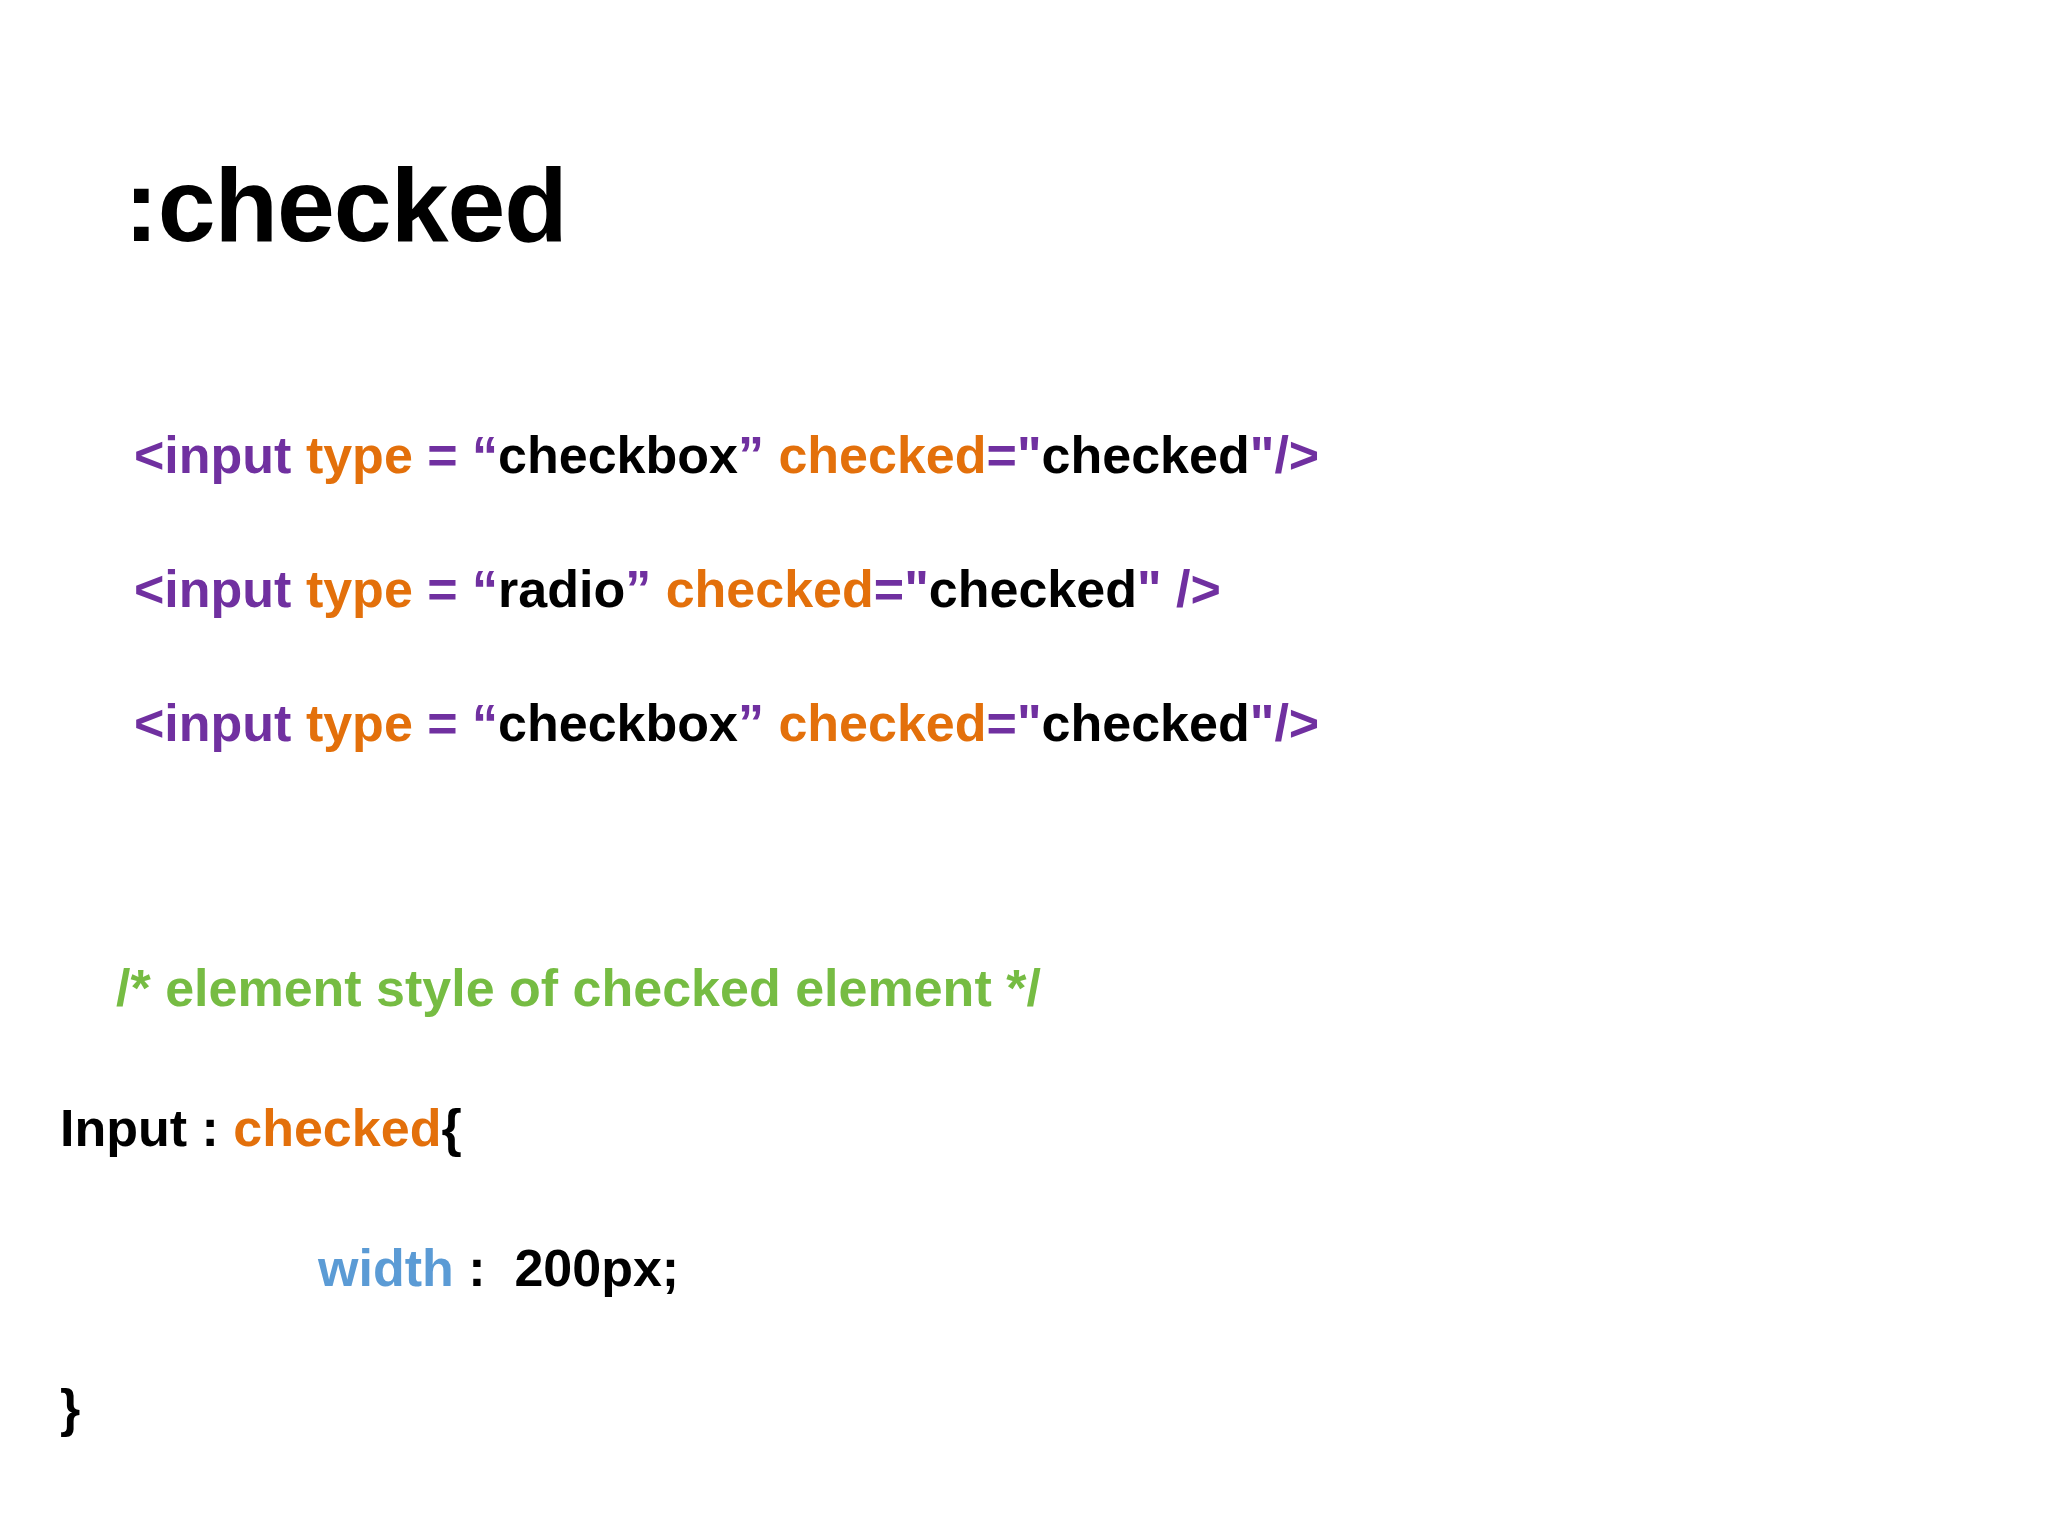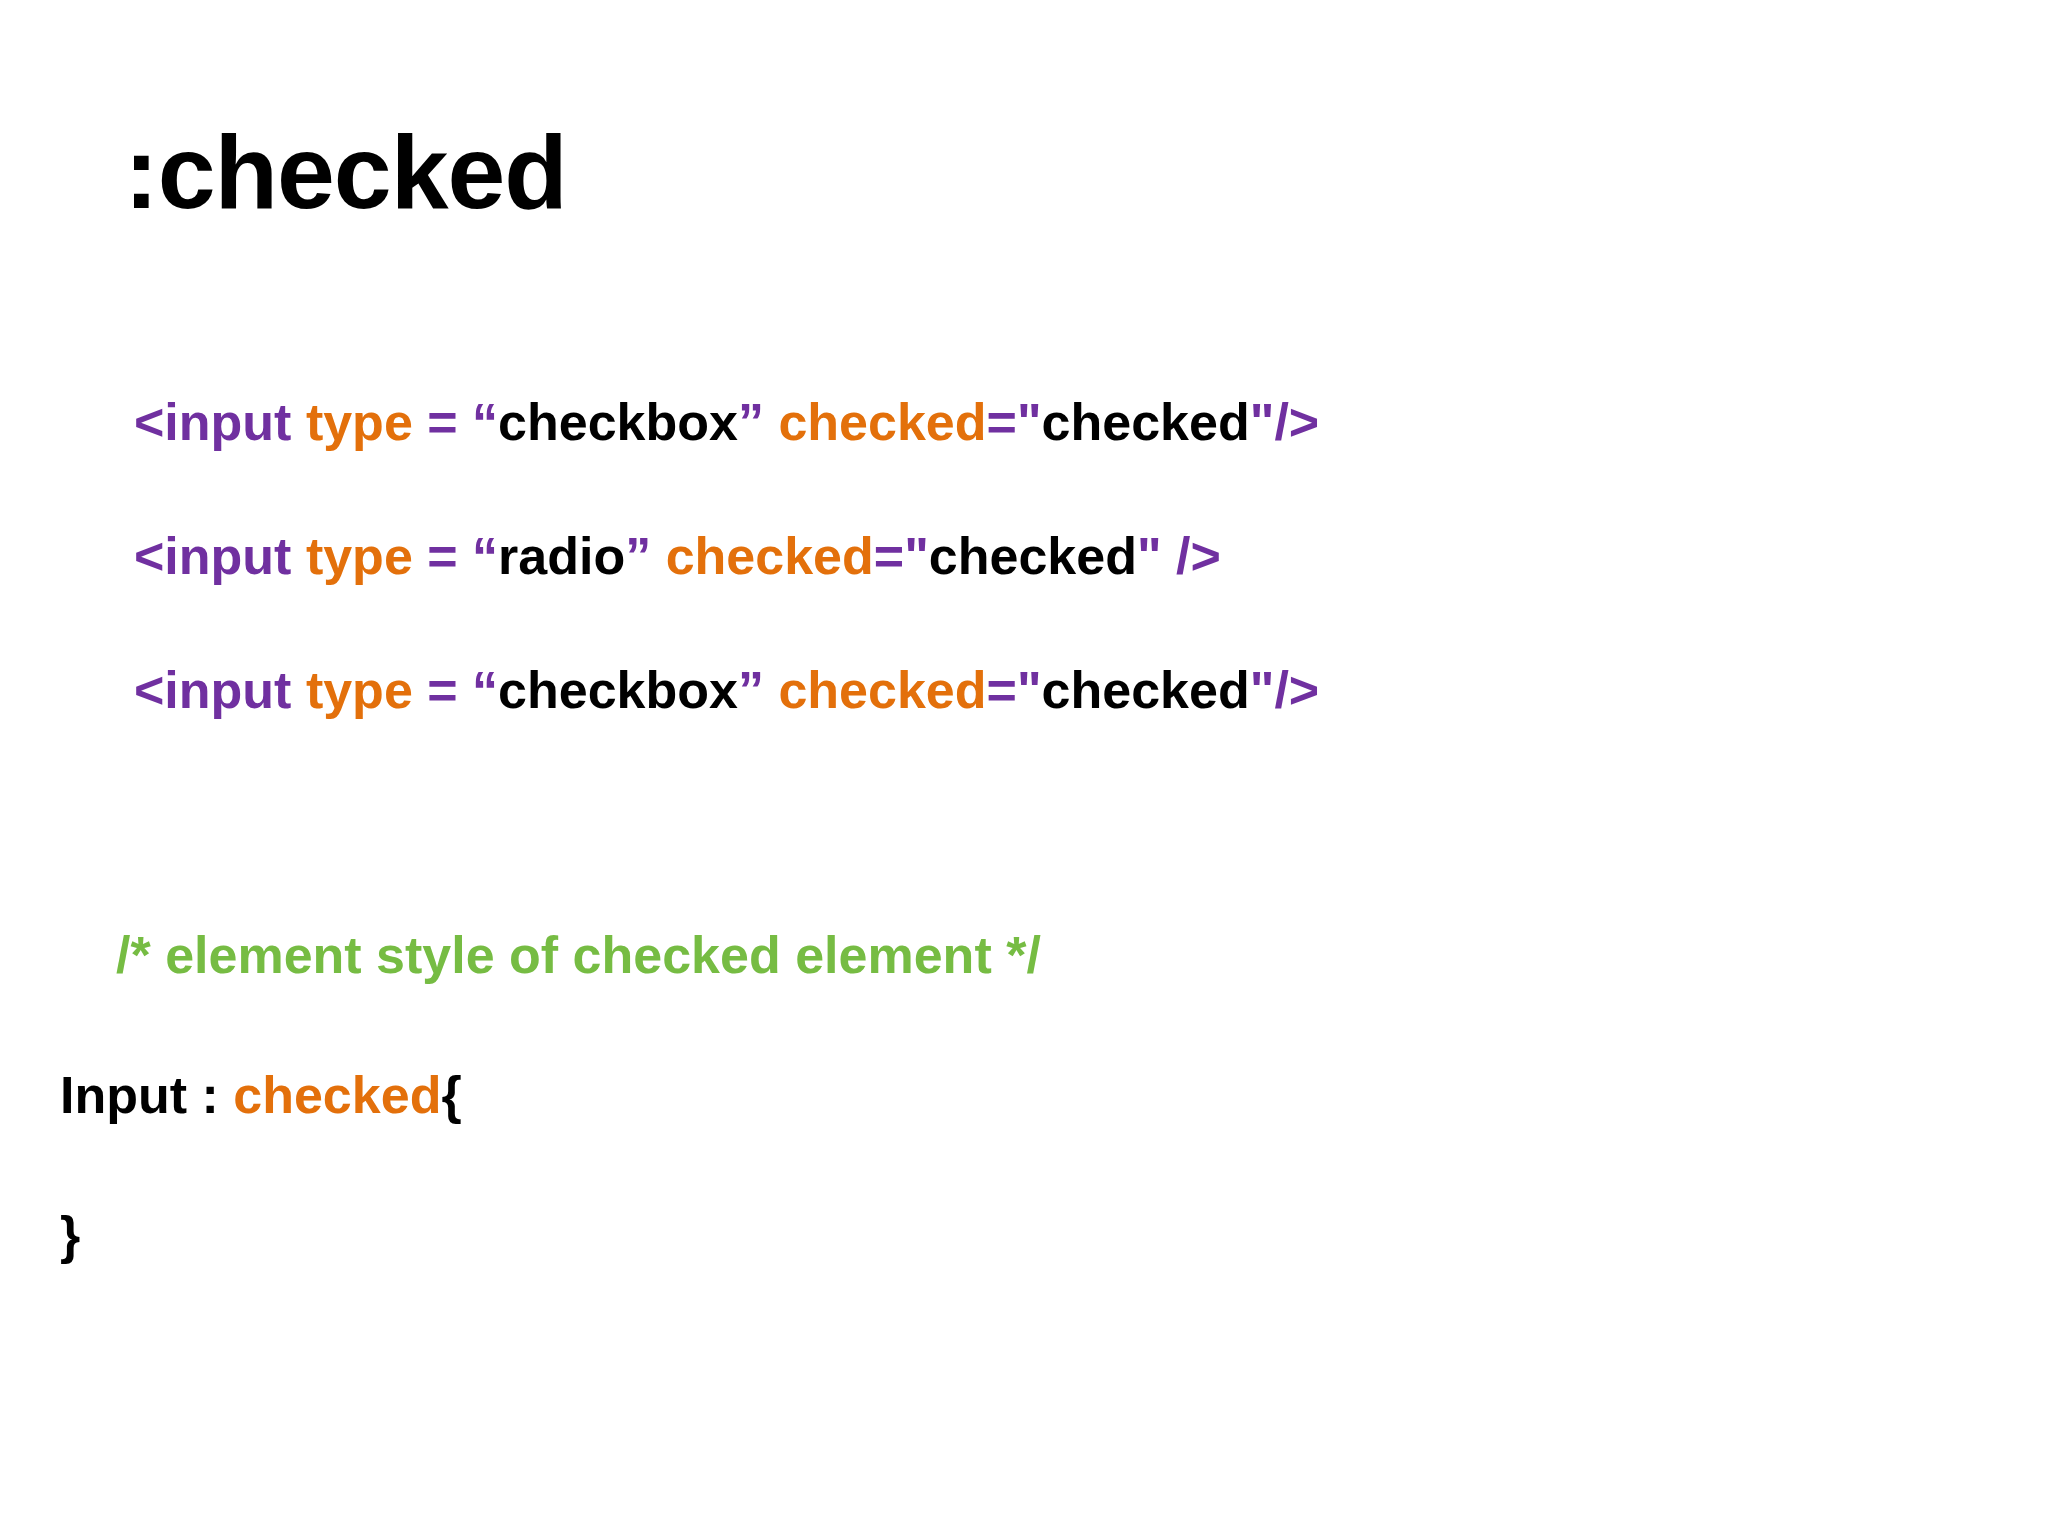--- a/index.html
+++ b/index.html
@@ -12,20 +12,21 @@
     height: 1536px;
     font-family: "Liberation Sans", sans-serif;
     color: #000000;
     overflow: hidden;
     position: relative;
   }
   .slide {
     position: absolute;
     inset: 0;
     background: #ffffff;
+    margin-top: 33px;
   }
 
   
   .slide-title {
     position: absolute;
     left: 124px;
     top: 118px;
     font-size: 104px;
     font-weight: bold;
     line-height: 1.05;
@@ -95,17 +96,18 @@
     <div class="code-line markup-line"><span class="tok-tag">&lt;input </span><span class="tok-attr">type</span><span class="tok-punct"> = </span><span class="tok-punct">“</span><span class="tok-string">radio</span><span class="tok-punct">”</span><span class="tok-string"> </span><span class="tok-attr">checked</span><span class="tok-punct">="</span><span class="tok-string">checked</span><span class="tok-punct">" </span><span class="tok-tag">/&gt;</span></div>
 
     <div class="code-line markup-line"><span class="tok-tag">&lt;input </span><span class="tok-attr">type</span><span class="tok-punct"> = </span><span class="tok-punct">“</span><span class="tok-string">checkbox</span><span class="tok-punct">”</span><span class="tok-string"> </span><span class="tok-attr">checked</span><span class="tok-punct">="</span><span class="tok-string">checked</span><span class="tok-punct">"</span><span class="tok-tag">/&gt;</span></div>
 
     <div class="spacer-line"></div>
 
     <div class="code-line comment-line"><span class="tok-comment">/* element style of checked element */</span></div>
 
     <div class="code-line rule-line"><span class="tok-plain">Input : </span><span class="tok-attr">checked</span><span class="tok-plain">{</span></div>
 
+    <div class="code-line rule-line indented"><span class="tok-prop">width</span><span class="tok-plain"> :  200px;</span></div>
 
     <div class="code-line rule-line"><span class="tok-plain">}</span></div>
 
   </div>
 </div>
 
 </body></html>

